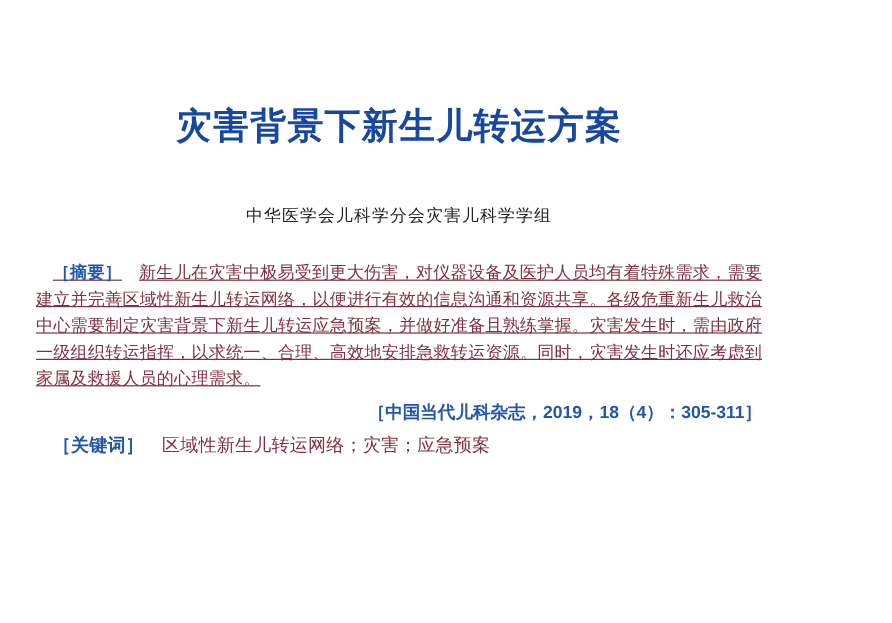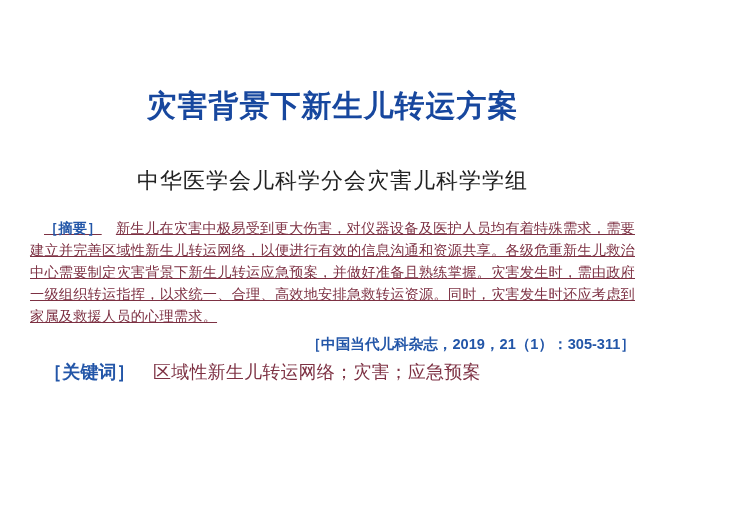--- a/index.html
+++ b/index.html
@@ -28,21 +28,21 @@
     letter-spacing: 1px;
     color: var(--title-blue, #17479e);
   }
   .authors {
     margin-top: 40px;
     text-align: center;
     color: var(--author-black, #222222);
   }
   .authors p {
     margin: 0;
-    font-size: 22px;
+    font-size: 14px;
     line-height: 29px;
     letter-spacing: 1px;
     font-family: "Liberation Serif", "DejaVu Serif", serif;
   }
   .abstract {
     margin: 22px 0 0 0;
     text-align: justify;
     text-indent: 14px;
     font-size: 14.2px;
     line-height: 22px;
@@ -61,40 +61,40 @@
     text-align: right;
     font-family: "Liberation Sans", "DejaVu Sans", sans-serif;
     font-weight: bold;
     font-size: 14.6px;
     line-height: 22px;
     color: var(--label-blue, #2356a8);
   }
   .keywords {
     margin: 6px 0 0 0;
     text-indent: 14px;
-    font-size: 18px;
+    font-size: 15px;
     line-height: 22px;
     letter-spacing: 0.2px;
     color: var(--body-maroon, #7d3143);
   }
 </style>
 </head>
 <body>
 
 <div class="page">
 
   <h1 class="title">灾害背景下新生儿转运方案</h1>
 
   <div class="authors">
     <p>中华医学会儿科学分会灾害儿科学学组</p>
   </div>
 
   <p class="abstract">
     <span class="inline-label">［摘要］</span><span>新生儿在灾害中极易受到更大伤害，对仪器设备及医护人员均有着特殊需求，需要建立并完善区域性新生儿转运网络，以便进行有效的信息沟通和资源共享。各级危重新生儿救治中心需要制定灾害背景下新生儿转运应急预案，并做好准备且熟练掌握。灾害发生时，需由政府一级组织转运指挥，以求统一、合理、高效地安排急救转运资源。同时，灾害发生时还应考虑到家属及救援人员的心理需求。</span>
   </p>
 
-  <p class="citation">［中国当代儿科杂志，2019，21（1）：305-311］</p>
+  <p class="citation">［中国当代儿科杂志，2019，18（4）：305-311］</p>
 
   <p class="keywords">
     <span class="inline-label">［关键词］</span><span>区域性新生儿转运网络；灾害；应急预案</span>
   </p>
 
 </div>
 
 </body></html>

